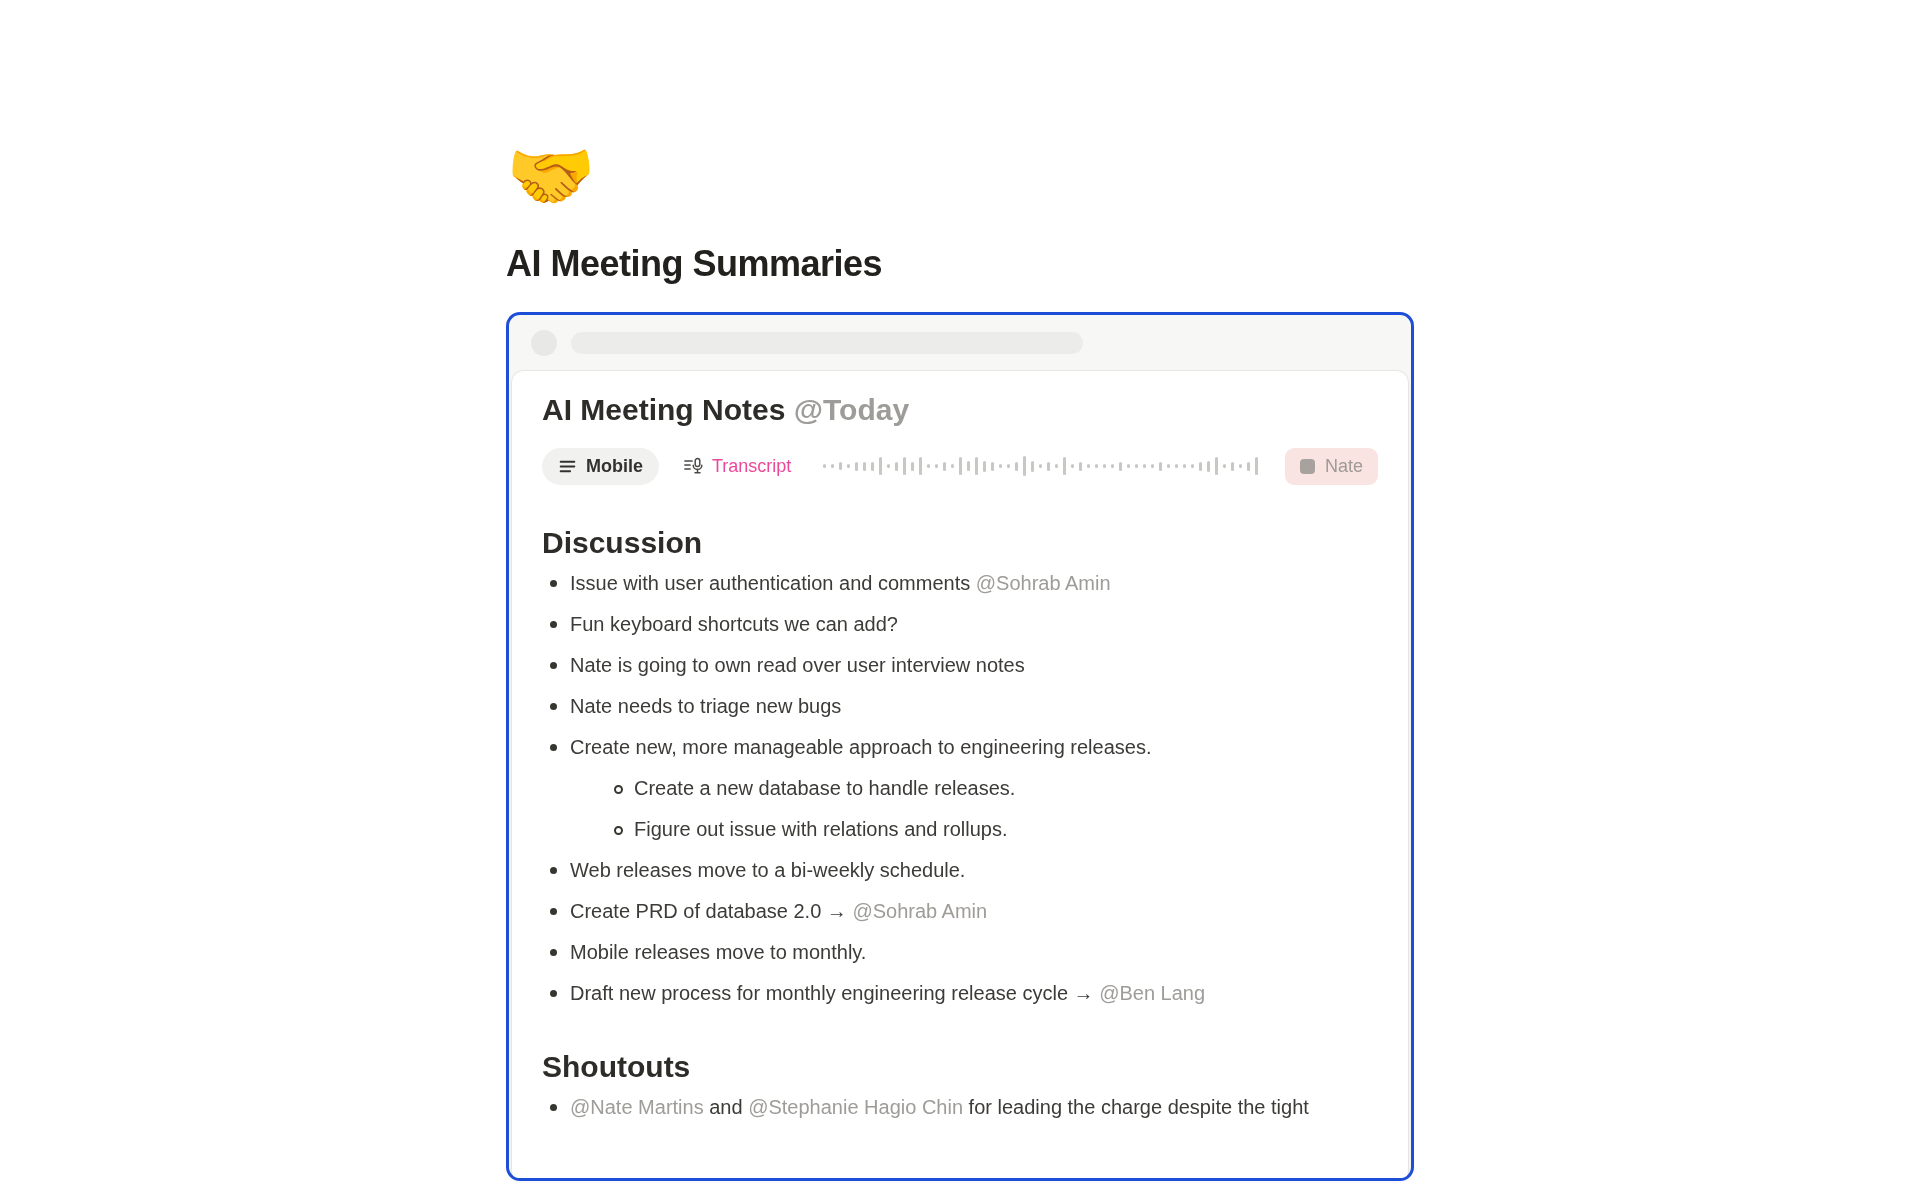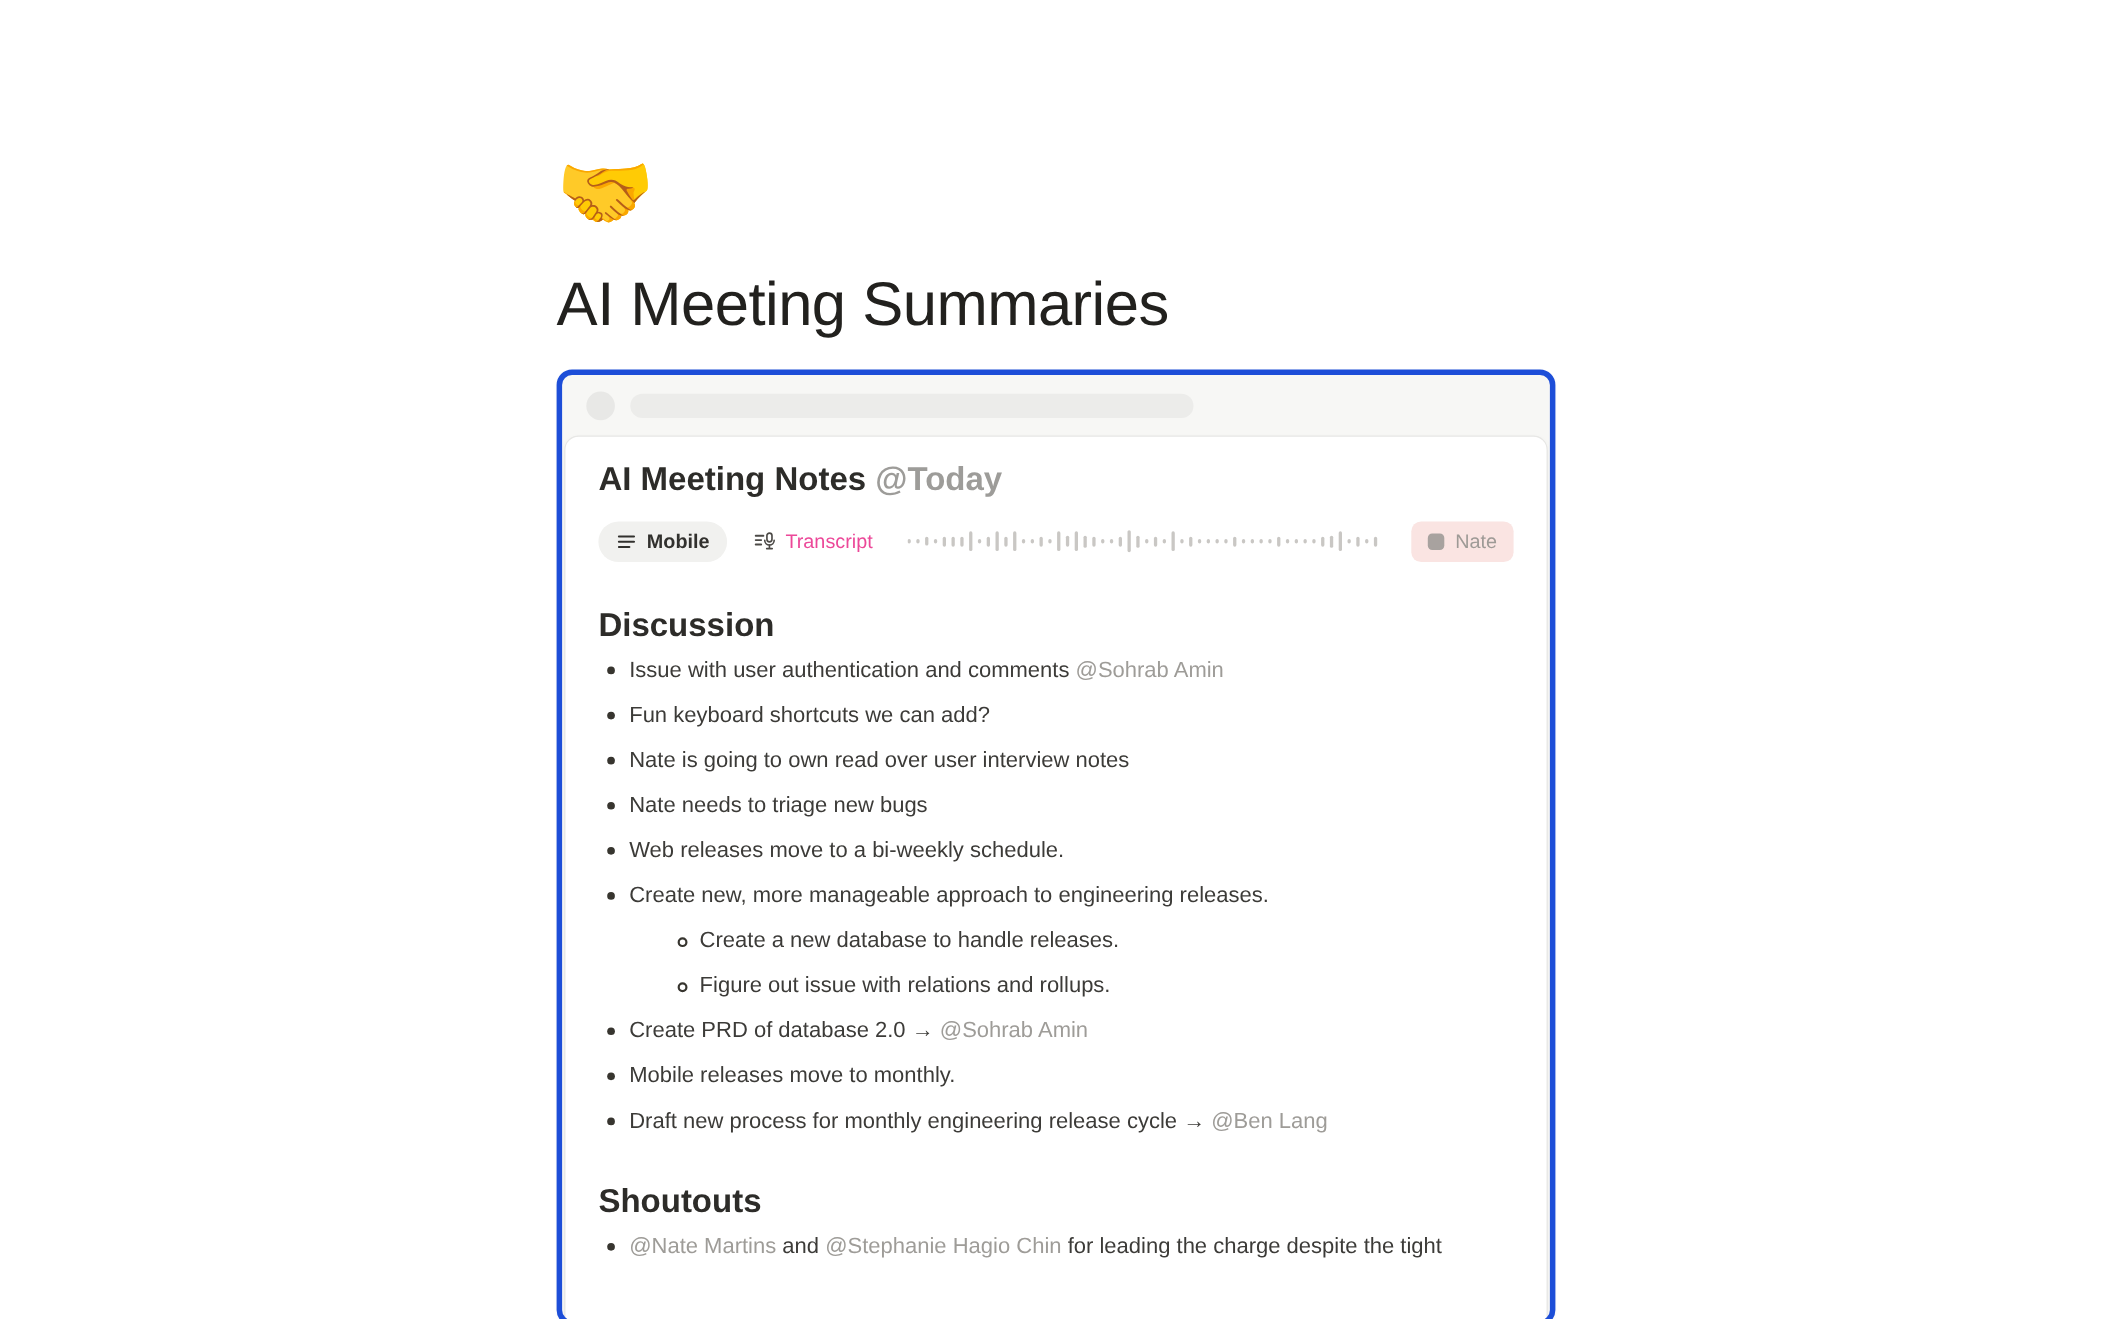--- a/index.html
+++ b/index.html
@@ -9,29 +9,29 @@
     background: #ffffff;
     font-family: "Liberation Sans", sans-serif;
     overflow: hidden;
     color: #3b3a37;
   }
   .content { width: 908px; margin-left: 506px; }
 
   .page-emoji { font-size: 72px; line-height: 1; padding-top: 140px; }
 
   .page-title {
-    font-size: 56px; font-weight: 400; color: #22211e;
+    font-size: 36px; font-weight: 700; color: #22211e;
     letter-spacing: -0.5px; margin: 30px 0 0 0; line-height: 1.2;
   }
 
   
   .outer-card {
     margin-top: 27px;
     background: #f7f7f5;
-    border: 5px solid #1d4ed8;
+    border: 3px solid #1d4ed8;
     border-radius: 14px;
     height: 869px;
     overflow: hidden;
     box-shadow: 0 1px 2px rgba(0,0,0,0.03);
   }
   .skeleton-header { height: 56px; display: flex; align-items: center; padding: 0 22px; gap: 14px; }
   .skeleton-circle { width: 26px; height: 26px; border-radius: 50%; background: #e8e8e6; flex: none; }
   .skeleton-bar { width: 512px; height: 22px; border-radius: 11px; background: #ececea; }
 
   
@@ -201,25 +201,25 @@
 
       </div>
 
       <div>
           <h2 class="section-heading">Discussion</h2>
           <ul class="bullets">
             <li class="bullet"><span>Issue with user authentication and comments </span><span class="mention">@Sohrab Amin</span></li>
             <li class="bullet"><span>Fun keyboard shortcuts we can add?</span></li>
             <li class="bullet"><span>Nate is going to own read over user interview notes</span></li>
             <li class="bullet"><span>Nate needs to triage new bugs</span></li>
-            <li class="bullet"><span>Web releases move to a bi-weekly schedule.</span></li>
             <li class="bullet"><span>Create new, more manageable approach to engineering releases.</span><ul class="bullets sub-bullets">
                 <li class="bullet sub"><span>Create a new database to handle releases.</span></li>
                 <li class="bullet sub"><span>Figure out issue with relations and rollups.</span></li>
               </ul></li>
+            <li class="bullet"><span>Web releases move to a bi-weekly schedule.</span></li>
             <li class="bullet"><span>Create PRD of database 2.0 → </span><span class="mention">@Sohrab Amin</span></li>
             <li class="bullet"><span>Mobile releases move to monthly.</span></li>
             <li class="bullet"><span>Draft new process for monthly engineering release cycle →  </span><span class="mention">@Ben Lang</span></li>
           </ul>
           <h2 class="section-heading">Shoutouts</h2>
           <ul class="bullets">
             <li class="bullet"><span class="mention">@Nate Martins</span><span> and </span><span class="mention">@Stephanie Hagio Chin</span><span> for leading the charge despite the tight</span></li>
           </ul>
         </div>
 

